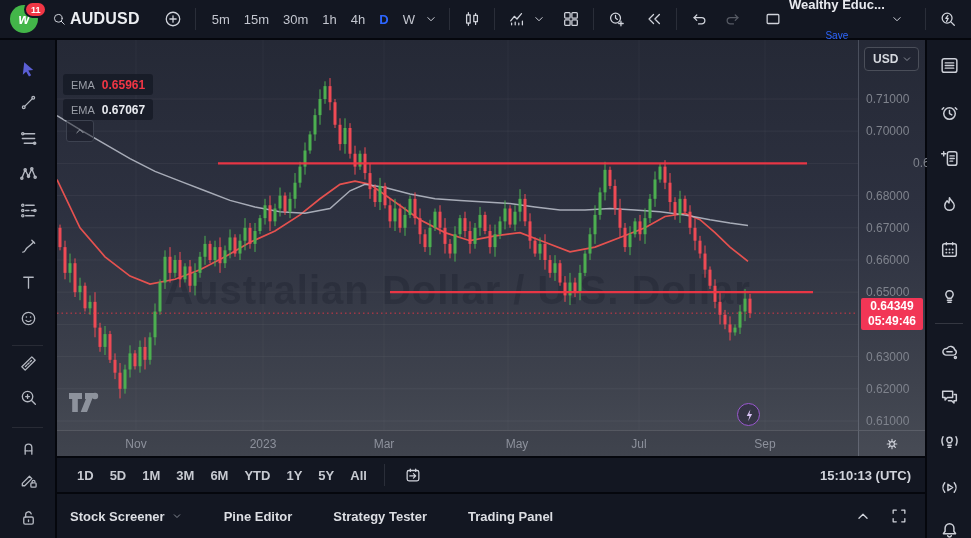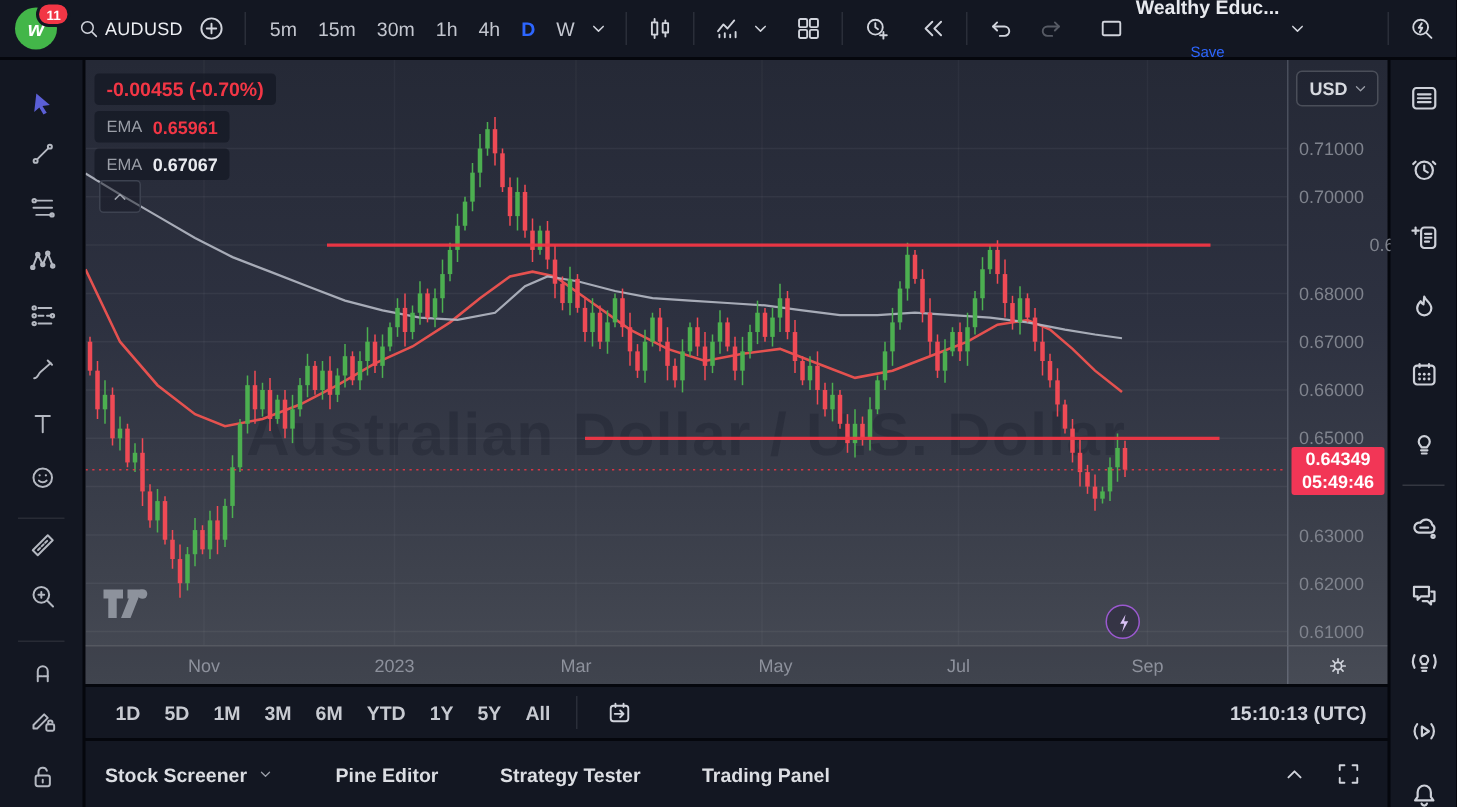--- a/index.html
+++ b/index.html
@@ -17,21 +17,21 @@
   .logo { position:absolute; left:0; top:1px; width:28px; height:28px; border-radius:50%;
           background:#43b649; color:#fff; font-weight:700; font-style:italic; font-size:14px;
           display:flex; align-items:center; justify-content:center; }
   .badge { position:absolute; top:-3px; right:-7px; background:#f23645; color:#fff;
            font-size:9px; font-weight:700; border-radius:9px; padding:1.5px 4.5px; border:2px solid #131722; }
   .tb-group { display:flex; align-items:center; }
   .tbicon { width:26px; height:26px; display:flex; align-items:center; justify-content:center;
             color:#d1d4dc; border-radius:4px; cursor:pointer; flex:0 0 auto; }
   .tbicon.small { width:18px; }
   .tbicon.dim { color:#565a64; }
-  .symbol-name { font-weight:400; font-size:12px; color:#eceef2; margin:0 6px 0 2px; letter-spacing:.2px; }
+  .symbol-name { font-weight:700; font-size:16px; color:#eceef2; margin:0 20px 0 2px; letter-spacing:.2px; }
   .tb-divider { width:1px; height:22px; background:#2a2e39; margin:0 9px; flex:0 0 auto; }
   .tf { padding:0 7px; font-size:13px; color:#c3c6cf; cursor:pointer; }
   .tf.active { color:#2d66ff; font-weight:700; }
   .layout-name { display:flex; flex-direction:column; align-items:center; line-height:1; margin:0 3px; cursor:pointer; }
   .layout-name .nm { font-size:13px; font-weight:600; color:#e8eaef; }
   .layout-name .sv { font-size:10px; color:#2d66ff; margin-top:20px; }
   .push { margin-left:auto; }
 
   
   #left-toolbar { left:0; top:40px; width:55px; height:498px; }
@@ -620,21 +620,20 @@
             <rect x="681.5" y="271.51999999999987" width="3" height="16.099999999999966" fill="#4caf50"></rect>
             <line x1="688" x2="688" y1="248.97999999999982" y2="281.17999999999984" stroke="#4caf50" stroke-width="1"></line>
             <rect x="686.5" y="258.6399999999998" width="3" height="12.880000000000052" fill="#4caf50"></rect>
             <line x1="693" x2="693" y1="253.81" y2="277.9599999999998" stroke="#ef4a55" stroke-width="1"></line>
             <rect x="691.5" y="258.6399999999998" width="3" height="14.49000000000018" fill="#ef4a55"></rect>
           </g>
           <line x1="161" x2="750" y1="123.40000000000006" y2="123.40000000000006" stroke="#f23645" stroke-width="2.2" opacity="0.95"></line>
           <line x1="333" x2="756" y1="252.19999999999982" y2="252.19999999999982" stroke="#f23645" stroke-width="2.2" opacity="0.95"></line>
           <line x1="0" x2="801" y1="273.16219999999987" y2="273.16219999999987" stroke="#f23645" stroke-width="1" stroke-dasharray="1.5 3" opacity="0.85"></line>
         </svg>
-      <div class="legend" id="legend-change">-0.00455 (-0.70%)</div>
       <div class="legend" id="legend-ema1">
         <span class="lbl">EMA</span>
         <span class="val">0.65961</span>
       </div>
       <div class="legend" id="legend-ema2">
         <span class="lbl">EMA</span>
         <span class="val">0.67067</span>
       </div>
       <div id="collapse-btn">
           <svg viewBox="0 0 20 20" width="14" height="14" fill="none" stroke="currentColor" stroke-width="1.4" stroke-linecap="round" stroke-linejoin="round">

